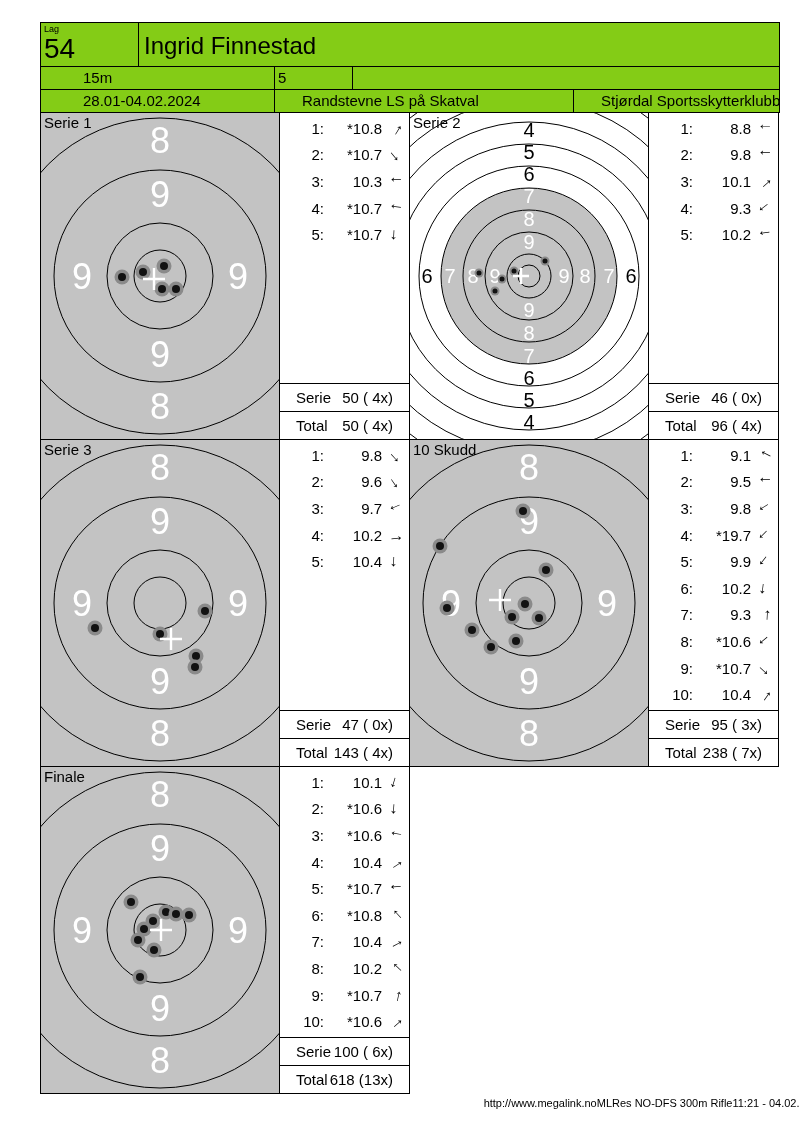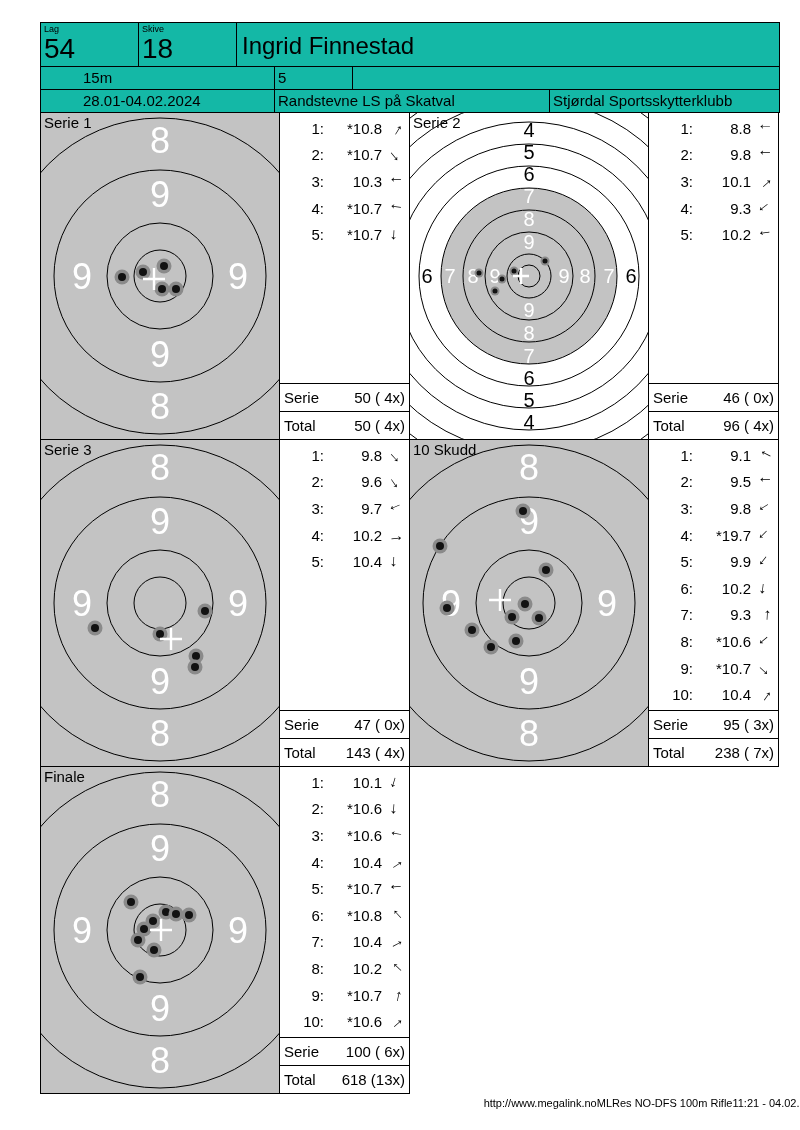--- a/index.html
+++ b/index.html
@@ -1,22 +1,22 @@
 <!DOCTYPE html>
 <html><head>
 <meta charset="utf-8">
 <title>MLRes</title>
 <style>
   html,body{margin:0;padding:0;background:#fff;}
   .page{position:relative;width:800px;height:1130px;background:#fff;overflow:hidden;
         font-family:"Liberation Sans","DejaVu Sans",sans-serif;color:#000;}
   
-  .header-table{position:absolute;left:40px;top:22px;width:738px;border:1px solid #000;background:#14b8a6;}
+  .header-table{position:absolute;left:40px;top:22px;width:738px;border:1px solid #000;background:#84cc16;}
   .hrow{display:flex;border-bottom:1px solid #000;}
-  .hrow:last-child{border-bottom:none;}
+  .hrow:last-child{border-bottom:none;gap:24px;}
   .hcell{box-sizing:border-box;border-right:1px solid #000;overflow:hidden;white-space:nowrap;}
   .hcell:last-child{border-right:none;}
   .r1{height:43px;}
   .r1 .lagcell,.r1 .skivecell{width:98px;}
   .r1 .namecell{flex:1;font-size:24px;padding:8px 0 0 5px;line-height:30px;}
   .small-label{font-size:9px;padding:2px 0 0 3px;line-height:9px;}
   .big-val{font-size:28px;line-height:29px;padding-left:3px;}
   .r2,.r3{height:22px;font-size:15px;line-height:21px;}
   .r2 .hcell,.r3 .hcell{padding-left:3px;}
   .r2 .c1,.r3 .c1{width:195px;margin-left:39px;}
@@ -30,41 +30,37 @@
   .panel-cell{position:absolute;box-sizing:border-box;border:1px solid #000;background:#fff;}
   .target-cell svg{display:block;}
   .panel-title{position:absolute;left:3px;top:1px;font-size:15px;line-height:17px;z-index:2;}
   .score-cell{display:flex;flex-direction:column;}
   .shots{padding-top:2px;}
   .shot-row{height:26.6px;display:grid;grid-template-columns:44px 58px 1fr;align-items:center;font-size:15px;}
   .shot-num,.shot-val{text-align:right;}
   .arrow-cell{text-align:center;}
   .arrow-cell span{display:inline-block;font-size:16px;line-height:16px;}
   .sum-row{height:27px;border-top:1px solid #000;display:flex;justify-content:space-between;
-           align-items:center;padding:0 4px;font-size:15px;}
+           align-items:center;padding:0 16px;font-size:15px;}
   .sum-row.serie{margin-top:auto;}
   svg text{font-family:"Liberation Sans","DejaVu Sans",sans-serif;}
   
   .footer{position:absolute;left:40px;top:1097px;width:740px;display:flex;
           justify-content:flex-end;font-size:11px;line-height:13px;padding-left:44px;}
 </style>
 </head>
 <body>
 
 <div class="page">
 
   <div class="header-table">
     <div class="hrow r1">
       <div class="hcell lagcell">
         <div class="small-label">Lag</div>
         <div class="big-val">54</div>
-      </div>
-      <div class="hcell skivecell">
-        <div class="small-label">Skive</div>
-        <div class="big-val">18</div>
       </div>
       <div class="hcell namecell">Ingrid Finnestad</div>
     </div>
     <div class="hrow r2">
       <div class="hcell c1">15m</div>
       <div class="hcell c3">5</div>
       <div class="hcell c4"></div>
     </div>
     <div class="hrow r3">
       <div class="hcell c1">28.01-04.02.2024</div>
@@ -548,17 +544,17 @@
         </div>
         <div class="sum-row total">
           <span class="sum-label">Total</span>
           <span class="sum-val">618 (13x)</span>
         </div>
       </div>
     </div>
 
   <div class="footer">
     <span>http://www.megalink.no</span>
-    <span>MLRes NO-DFS 100m Rifle</span>
+    <span>MLRes NO-DFS 300m Rifle</span>
     <span>11:21 - 04.02.2024</span>
   </div>
 
 </div>
 
 </body></html>

